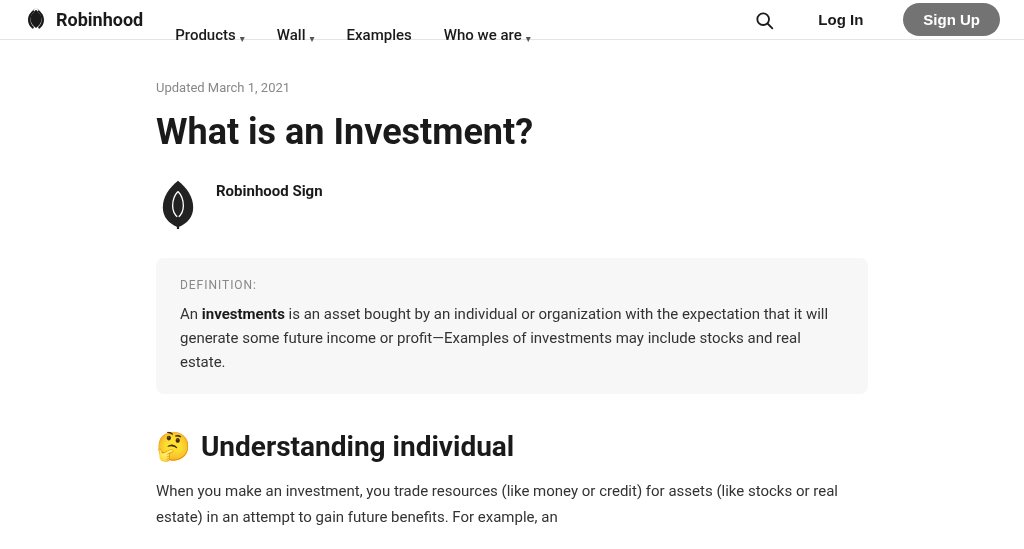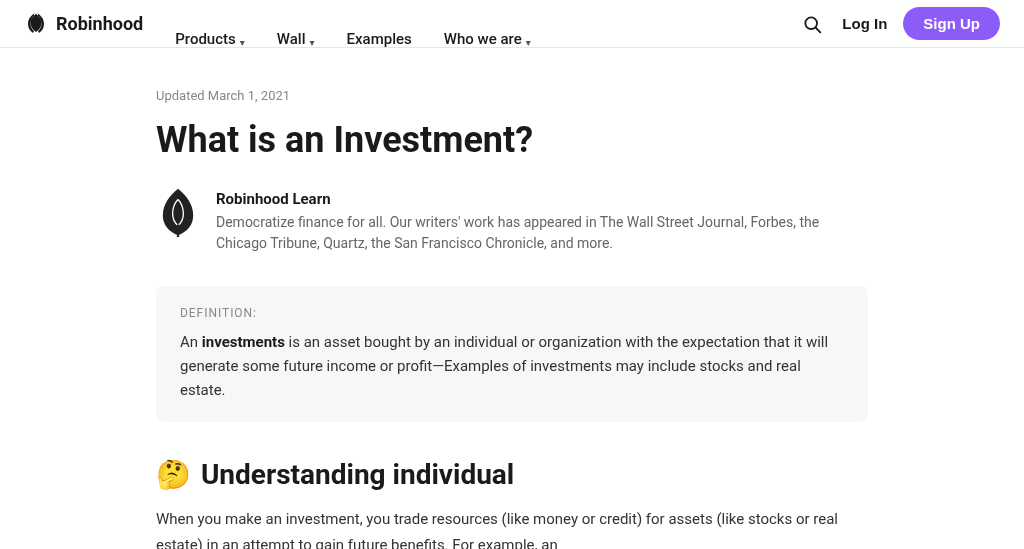--- a/index.html
+++ b/index.html
@@ -2,21 +2,21 @@
 <html><head>
   <meta charset="utf-8">
   <style>
     * { margin: 0; padding: 0; box-sizing: border-box; }
     body { font-family: -apple-system, BlinkMacSystemFont, 'Segoe UI', Roboto, Helvetica, Arial, sans-serif; background: #fff; color: #1a1a1a; }
 
     
     nav {
       display: flex;
       align-items: center;
-      height: 48px;
+      height: 40px;
       padding: 0 24px;
       border-bottom: 1px solid #e5e5e5;
       background: #fff;
       position: sticky;
       top: 0;
       z-index: 100;
     }
     .nav-logo {
       display: flex;
       align-items: center;
@@ -49,41 +49,41 @@
       cursor: pointer;
       white-space: nowrap;
     }
     .chevron {
       font-size: 10px;
       color: #555;
     }
     .nav-right {
       display: flex;
       align-items: center;
-      gap: 4px;
+      gap: 28px;
     }
     .search-icon-btn {
       background: none;
       border: none;
       cursor: pointer;
       padding: 4px;
       display: flex;
       align-items: center;
     }
     .login-btn {
       background: none;
       border: none;
       font-size: 15px;
       font-weight: 600;
       cursor: pointer;
       color: #1a1a1a;
       padding: 6px 12px;
     }
     .signup-btn {
-      background: #8b5cf6;
+      background: #737373;
       border: none;
       font-size: 15px;
       font-weight: 700;
       cursor: pointer;
       color: #fff;
       padding: 8px 20px;
       border-radius: 24px;
     }
 
     
@@ -218,22 +218,21 @@
   <div class="author-block">
     <div class="author-icon-wrap">
       <svg width="40" height="50" viewBox="0 0 40 56" fill="none" xmlns="http://www.w3.org/2000/svg">
         <path d="M20 2 C10 10 3 20 3 32 C3 42 9 50 20 54 C31 50 37 42 37 32 C37 20 30 10 20 2Z" fill="#222"></path>
         <path d="M20 14 C16 18 14 24 14 30 C14 36 16 40 20 43" stroke="#fff" stroke-width="1.5" fill="none"></path>
         <path d="M20 14 C24 18 26 24 26 30 C26 36 24 40 20 43" stroke="#fff" stroke-width="1.5" fill="none"></path>
         <line x1="20" y1="43" x2="20" y2="56" stroke="#222" stroke-width="2.5" stroke-linecap="round"></line>
       </svg>
     </div>
     <div class="author-text">
-      <div class="author-name">Robinhood Learn</div>
-      <div class="author-desc">Democratize finance for all. Our writers' work has appeared in The Wall Street Journal, Forbes, the Chicago Tribune, Quartz, the San Francisco Chronicle, and more.</div>
+      <div class="author-name">Robinhood Sign</div>
     </div>
   </div>
 
   <div class="definition-box">
     <div class="definition-label">DEFINITION:</div>
     <p class="definition-text">
       <span>An </span><strong>investments</strong><span> is an asset bought by an individual or organization with the expectation that it will generate some future income or profit—Examples of investments may include stocks and real estate.</span>
     </p>
   </div>
 

